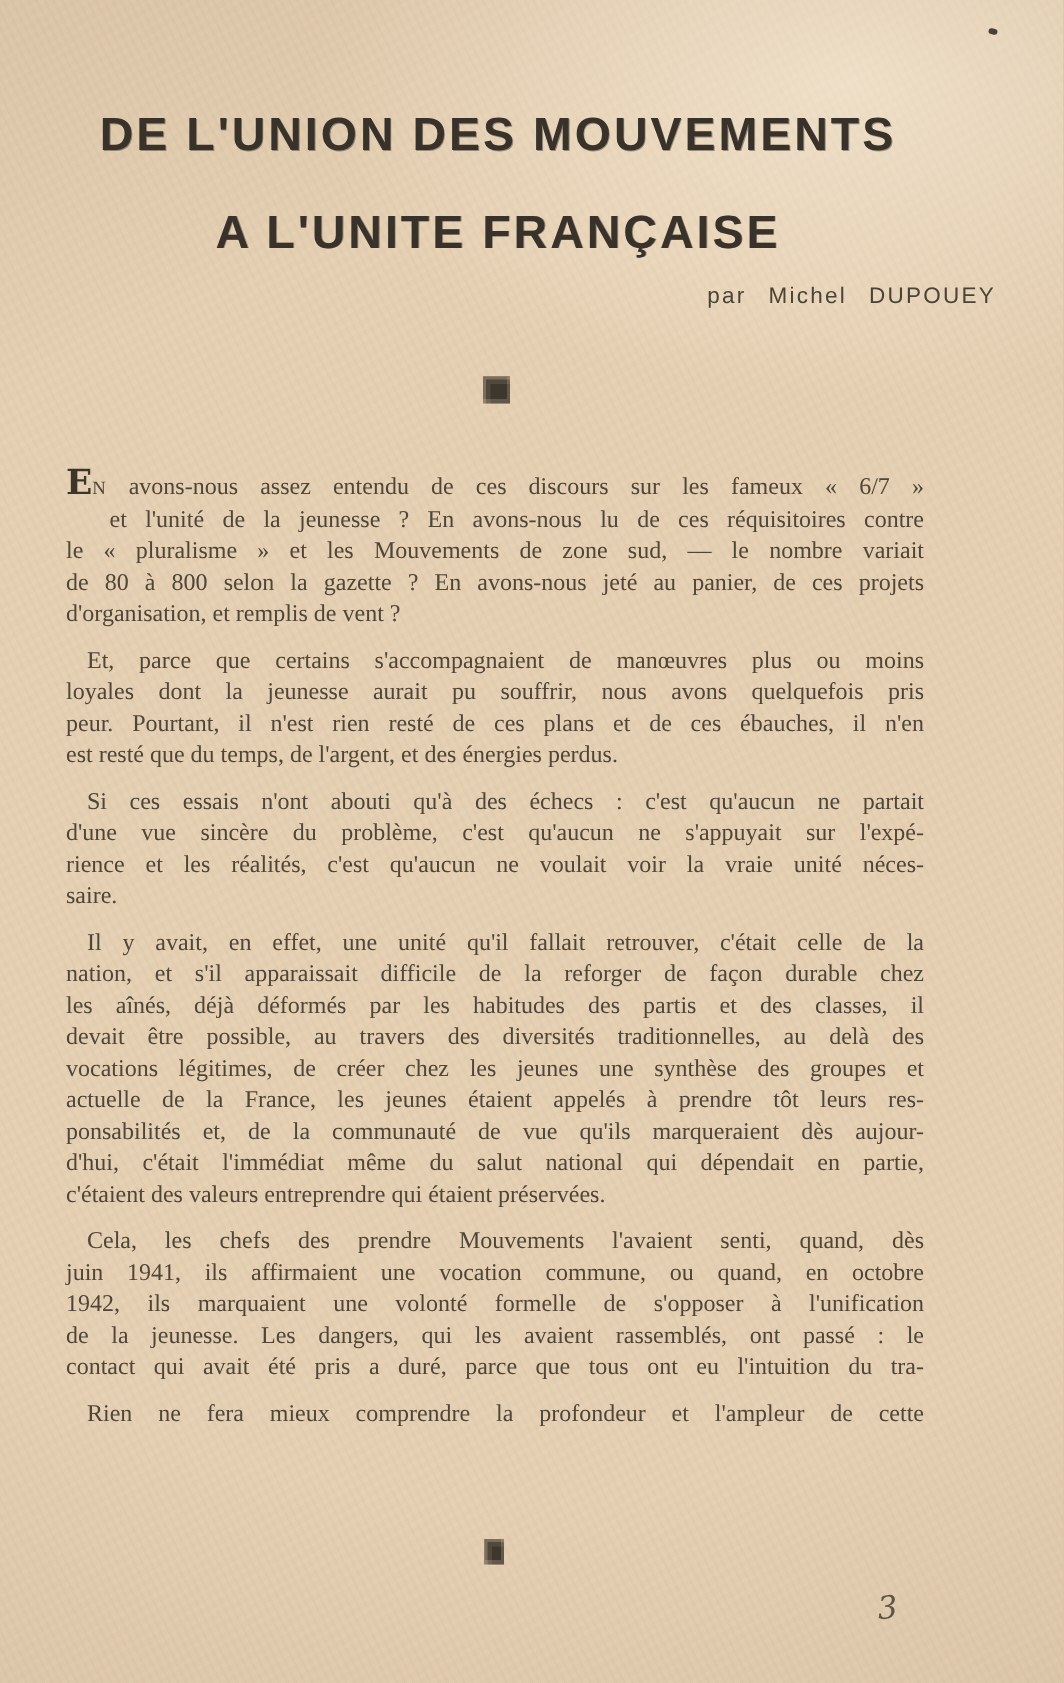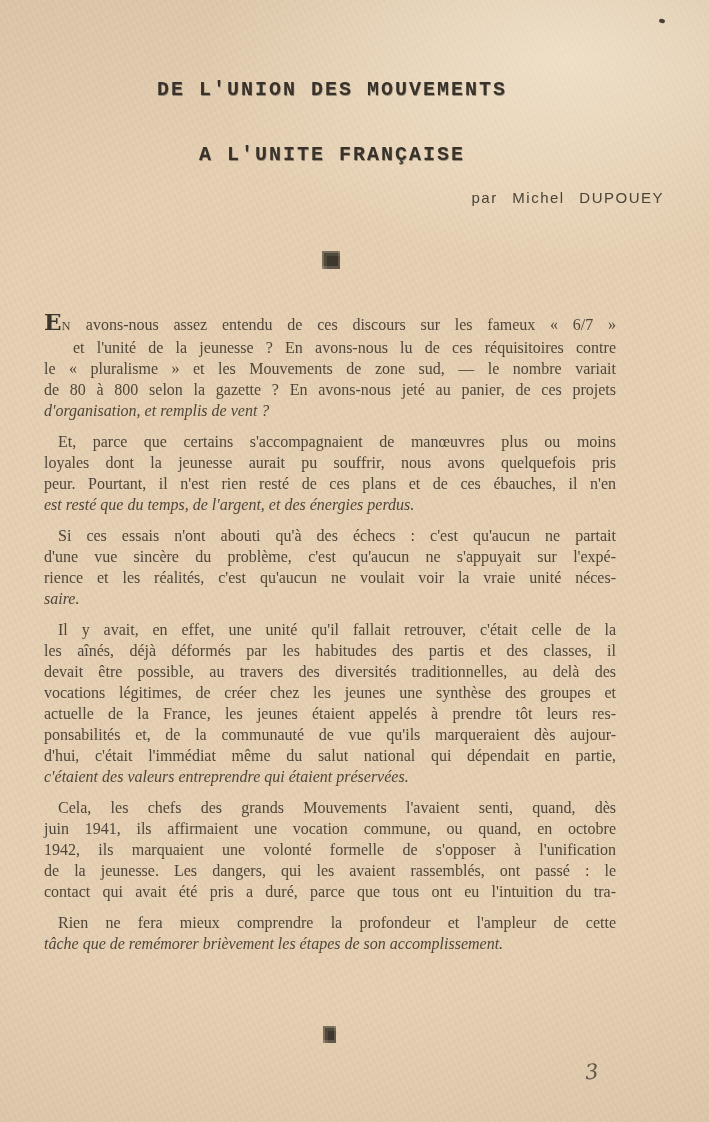--- a/index.html
+++ b/index.html
@@ -13,23 +13,23 @@
       radial-gradient(ellipse 900px 760px at 48% 52%, rgba(0,0,0,0) 55%, rgba(121,96,68,0.14) 100%),
       repeating-linear-gradient(63deg, rgba(164,134,101,0.05) 0 2px, rgba(0,0,0,0) 2px 5px),
       repeating-linear-gradient(-29deg, rgba(255,244,222,0.06) 0 3px, rgba(0,0,0,0) 3px 7px);
     font-family:"Liberation Serif", serif;
     color:#4e4539;
     overflow:hidden;
   }
   .title {
     position:absolute; top:57px; left:0; width:664px; margin:0;
     text-align:center;
-    font-family:Liberation Mono, monospace;
+    font-family:Liberation Sans, sans-serif;
     font-weight:bold;
-    font-size:20px;
+    font-size:31px;
     letter-spacing:2px;
     line-height:65px;
     color:#38322a;
     text-shadow:0.6px 0.6px 0 rgba(56,50,42,0.45);
   }
   .title .title-line { display:block; }
   .byline {
     position:absolute; top:189px; left:0; width:664px;
     text-align:right;
     font-family:"Liberation Sans", sans-serif;
@@ -48,21 +48,21 @@
   }
   .ornament-top    { left:322px; top:251px; width:18px; height:18px; }
   .ornament-bottom { left:323px; top:1026px; width:13px; height:17px; }
   .body {
     position:absolute; left:44px; top:311px; width:577px;
     font-size:16px; line-height:21px;
     color:#4f4539;
   }
   .para { margin:0 5px 10px 0; }
   .jl { text-align:justify; text-align-last:justify; }
-  .jl.last { text-align-last:left;font-style:italic; }
+  .jl.last { text-align-last:left; }
   .ind  { padding-left:14px; }
   .ind2 { padding-left:29px; }
   .dropcap {
     font-family:"DejaVu Serif", serif;
     font-weight:bold;
     font-size:23px;
     color:#3c352b;
   }
   .smallcap { font-size:12.5px; letter-spacing:0.5px; }
   .pageno {
@@ -114,40 +114,40 @@
 
     <div class="para">
       <div class="jl ind">Si ces essais n'ont abouti qu'à des échecs : c'est qu'aucun ne partait</div>
       <div class="jl">d'une vue sincère du problème, c'est qu'aucun ne s'appuyait sur l'expé-</div>
       <div class="jl">rience et les réalités, c'est qu'aucun ne voulait voir la vraie unité néces-</div>
       <div class="jl last">saire.</div>
     </div>
 
     <div class="para">
       <div class="jl ind">Il y avait, en effet, une unité qu'il fallait retrouver, c'était celle de la</div>
+      <div class="jl">nation, et s'il apparaissait difficile de la reforger de façon durable chez</div>
       <div class="jl">les aînés, déjà déformés par les habitudes des partis et des classes, il</div>
       <div class="jl">devait être possible, au travers des diversités traditionnelles, au delà des</div>
       <div class="jl">vocations légitimes, de créer chez les jeunes une synthèse des groupes et</div>
       <div class="jl">actuelle de la France, les jeunes étaient appelés à prendre tôt leurs res-</div>
       <div class="jl">ponsabilités et, de la communauté de vue qu'ils marqueraient dès aujour-</div>
       <div class="jl">d'hui, c'était l'immédiat même du salut national qui dépendait en partie,</div>
       <div class="jl last">c'étaient des valeurs entreprendre qui étaient préservées.</div>
     </div>
 
     <div class="para">
-      <div class="jl ind">Cela, les chefs des grands Mouvements l'avaient senti, quand, dès</div>
+      <div class="jl ind">Cela, les chefs des prendre Mouvements l'avaient senti, quand, dès</div>
       <div class="jl">juin 1941, ils affirmaient une vocation commune, ou quand, en octobre</div>
       <div class="jl">1942, ils marquaient une volonté formelle de s'opposer à l'unification</div>
       <div class="jl">de la jeunesse. Les dangers, qui les avaient rassemblés, ont passé : le</div>
       <div class="jl">contact qui avait été pris a duré, parce que tous ont eu l'intuition du tra-</div>
     </div>
 
     <div class="para">
       <div class="jl ind">Rien ne fera mieux comprendre la profondeur et l'ampleur de cette</div>
-      <div class="jl last">tâche que de remémorer brièvement les étapes de son accomplissement.</div>
     </div>
 
   </div>
 
   <div class="ornament ornament-bottom"></div>
 
   <div class="pageno">3</div>
 
 </div>
 

